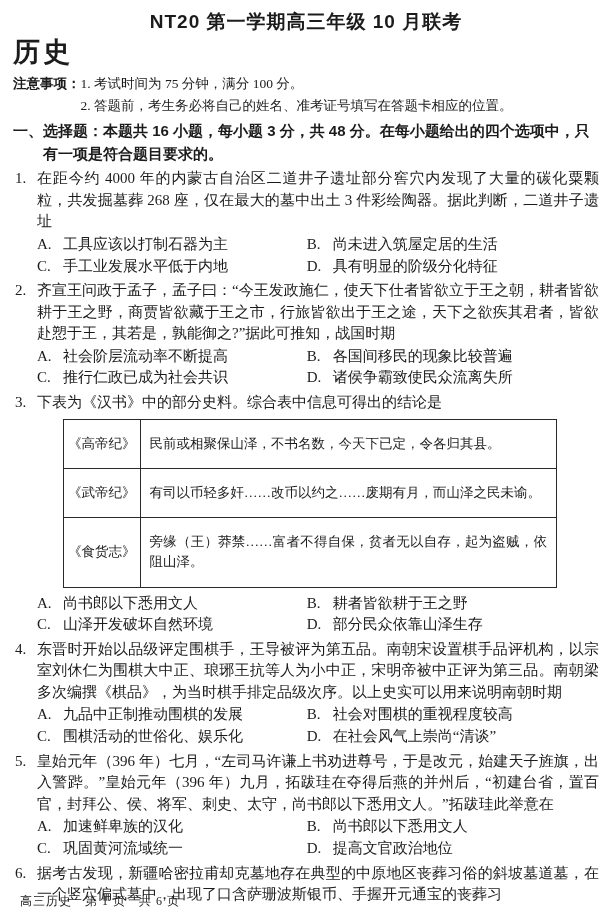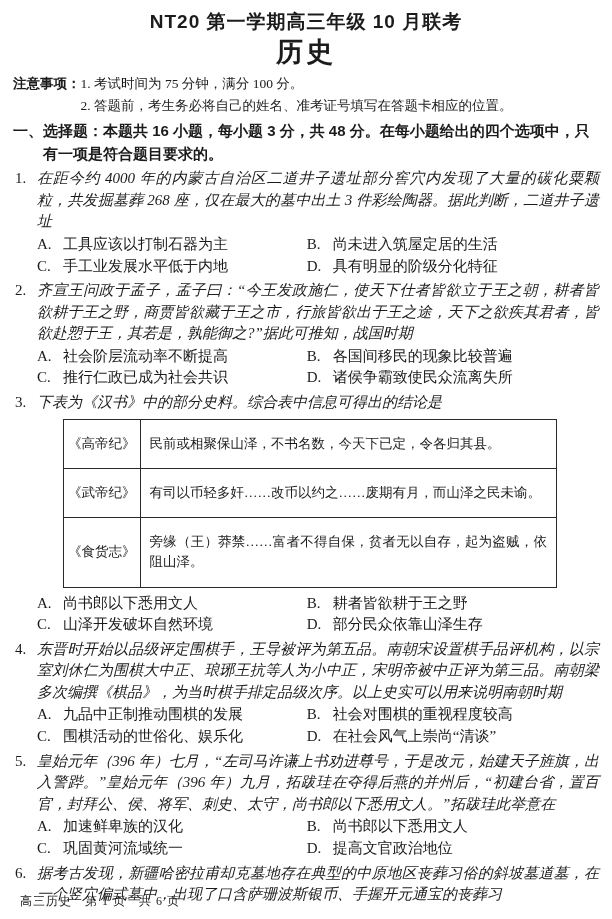--- a/index.html
+++ b/index.html
@@ -20,21 +20,20 @@
   
   .exam-title {
     text-align: center;
     font-family: "Liberation Sans", "DejaVu Sans", sans-serif;
     font-weight: bold;
     font-size: 19px;
     line-height: 1.45;
     letter-spacing: 1px;
   }
   .exam-subject {
-    text-align: center;
     font-family: Liberation Sans, sans-serif;
     font-weight: bold;
     font-size: 27px;
     line-height: 1.25;
     letter-spacing: 3px;
     margin-bottom: 4px;
   }
 
   
   .notice { display: flex; font-size: 13.5px; line-height: 1.6; margin-bottom: 4px; }
@@ -56,21 +55,21 @@
     line-height: 1.5;
     margin: 4px 0 3px 0;
   }
   .section-number { flex: none; }
   .section-text { flex: 1; }
 
   
   .question { display: flex; font-size: 15px; line-height: 1.43; margin-bottom: 1px; }
   .q-num { flex: none; width: 24px; padding-left: 2px; }
   .q-body { flex: 1; }
-  .q-stem { display: block; text-align: justify; font-style: italic; }
+  .q-stem { display: block; text-align: justify; }
 
   .options { display: grid; grid-template-columns: 48% 52%; margin: 1px 0 2px 0; }
   .option { display: flex; line-height: 1.45; }
   .opt-label { flex: none; width: 26px; }
   .opt-text { flex: 1; }
 
   
   .source-table {
     border-collapse: collapse;
     margin: 5px 0 5px 26px;

